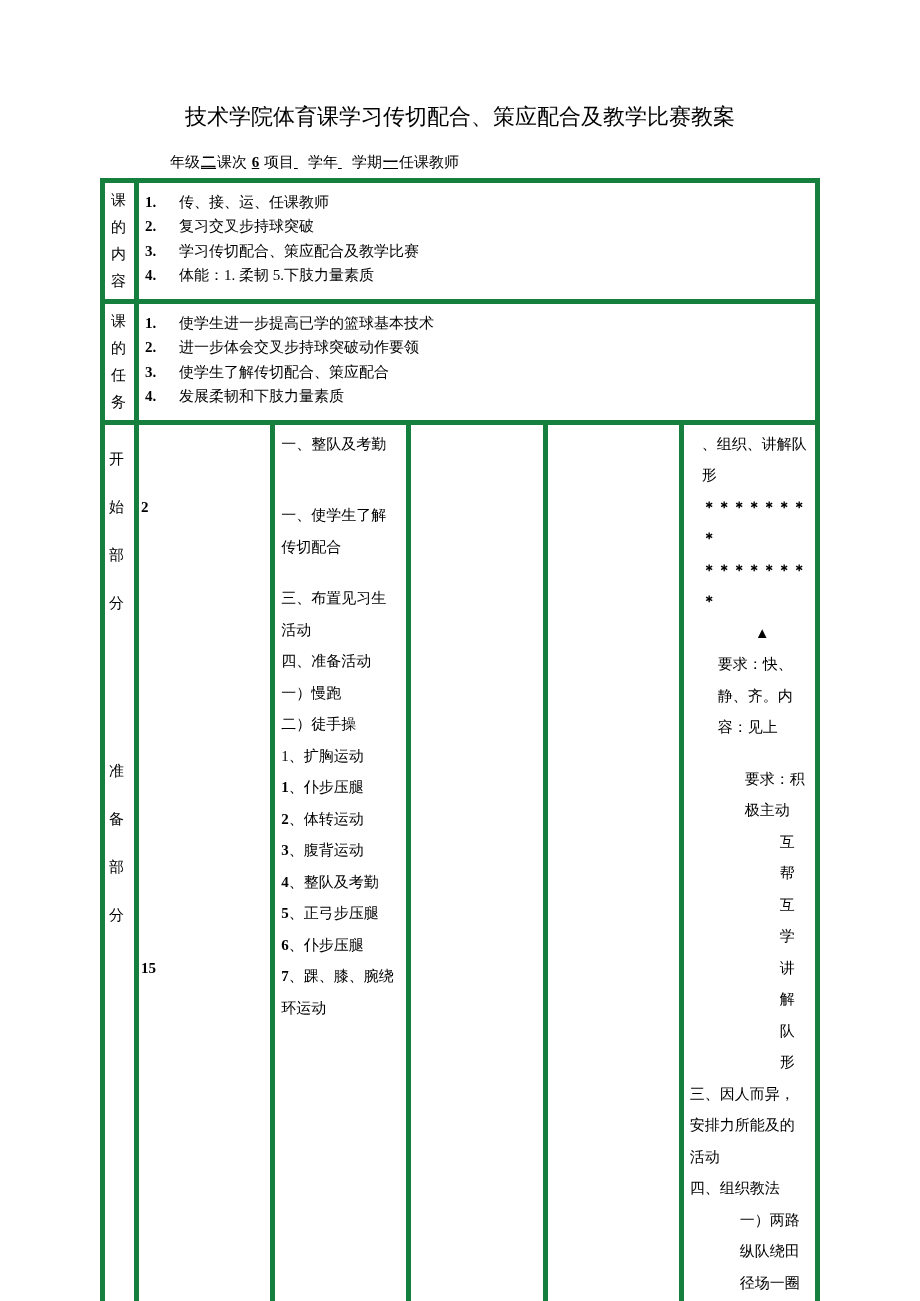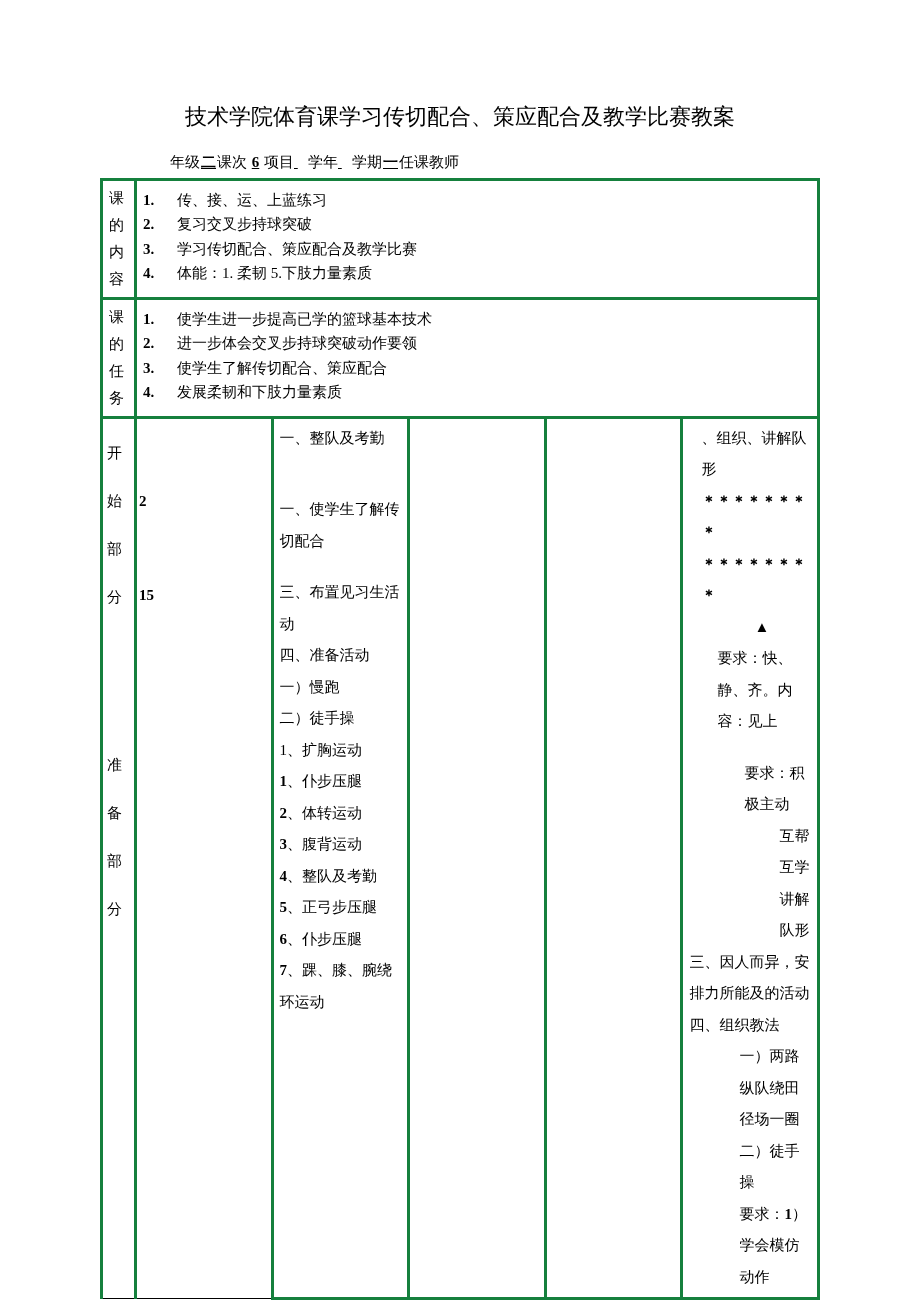--- a/index.html
+++ b/index.html
@@ -32,21 +32,21 @@
       text-decoration: underline;
       display: inline-block;
       min-width: 14px;
     }
     table.outer {
       border-collapse: collapse;
       width: 100%;
       table-layout: fixed;
     }
     table.outer td, table.outer th {
-      border: 3px solid #15803d;
+      border: 5px solid #15803d;
       padding: 4px 6px;
       vertical-align: top;
       font-size: 15px;
     }
     .vlabel {
       width: 34px;
       text-align: left;
       line-height: 1.8;
       padding: 6px 4px;
     }
@@ -77,21 +77,21 @@
 <table class="outer">
   <tbody>
       <tr>
     <td class="vlabel">
       <span>课的内容</span>
     </td>
     <td colspan="5">
       <div class="list-block">
         <div class="row">
               <span class="num">1.</span>
-              <span class="txt">传、接、运、上蓝练习</span>
+              <span class="txt">传、接、运、任课教师</span>
             </div>
         <div class="row">
               <span class="num">2.</span>
               <span class="txt">复习交叉步持球突破</span>
             </div>
         <div class="row">
               <span class="num">3.</span>
               <span class="txt">学习传切配合、策应配合及教学比赛</span>
             </div>
         <div class="row">
@@ -128,21 +128,21 @@
   </tr>
   <tr>
     <td class="vlabel" style="border-bottom:1px solid #000;padding:0">
       <div class="struct-label" style="padding:10px 4px 40px 4px">开始部分</div>
       <div class="struct-label" style="padding:80px 4px 50px 4px">准备部分</div>
     </td>
     <td style="border-bottom:1px solid #000;padding:0;vertical-align:top">
       <div style="height:165px;display:flex;align-items:center;padding-left:2px">
             <span class="time-val">2</span>
           </div>
-      <div style="height:390px;display:flex;align-items:flex-start;padding-left:2px">
+      <div style="height:390px;display:flex;align-items:flex-end;padding-left:2px">
             <span class="time-val">15</span>
           </div>
     </td>
     <td class="content-cell">
       <div>一、整队及考勤</div>
       <div class="gap-line"></div>
       <div class="gap-line"></div>
       <div>一、使学生了解传切配合</div>
       <div class="gap-line"></div>
       <div>三、布置见习生活动</div>

